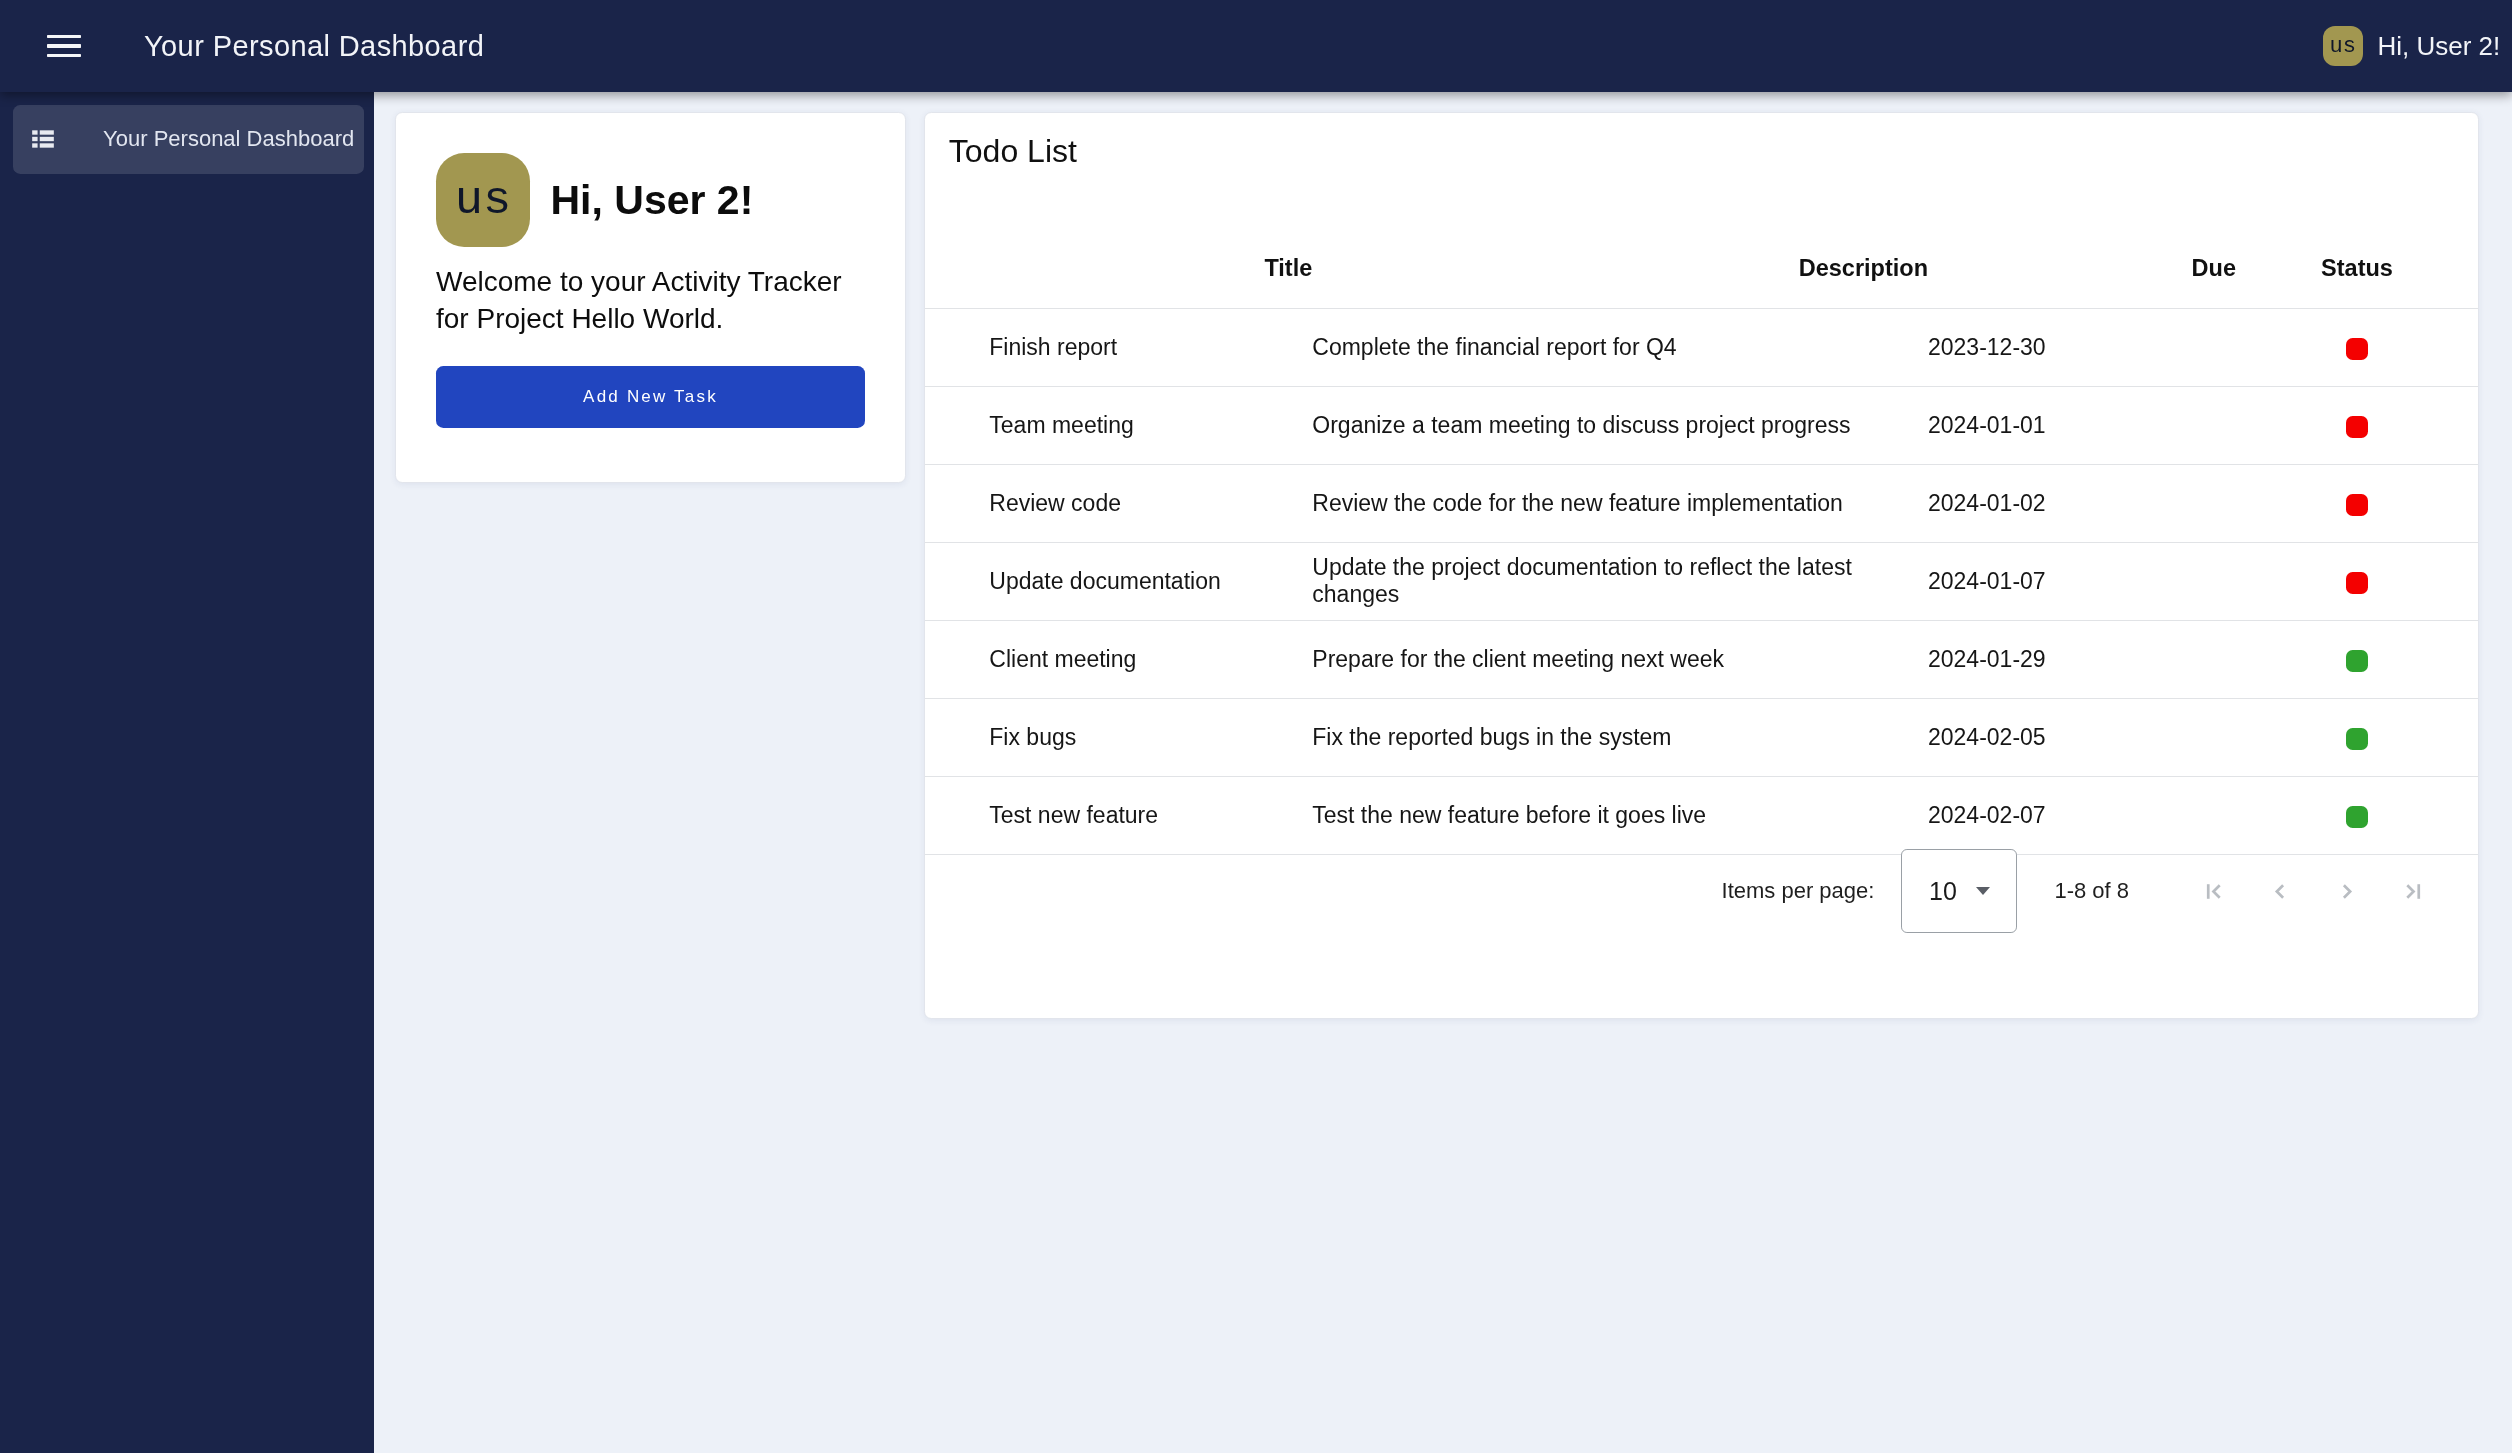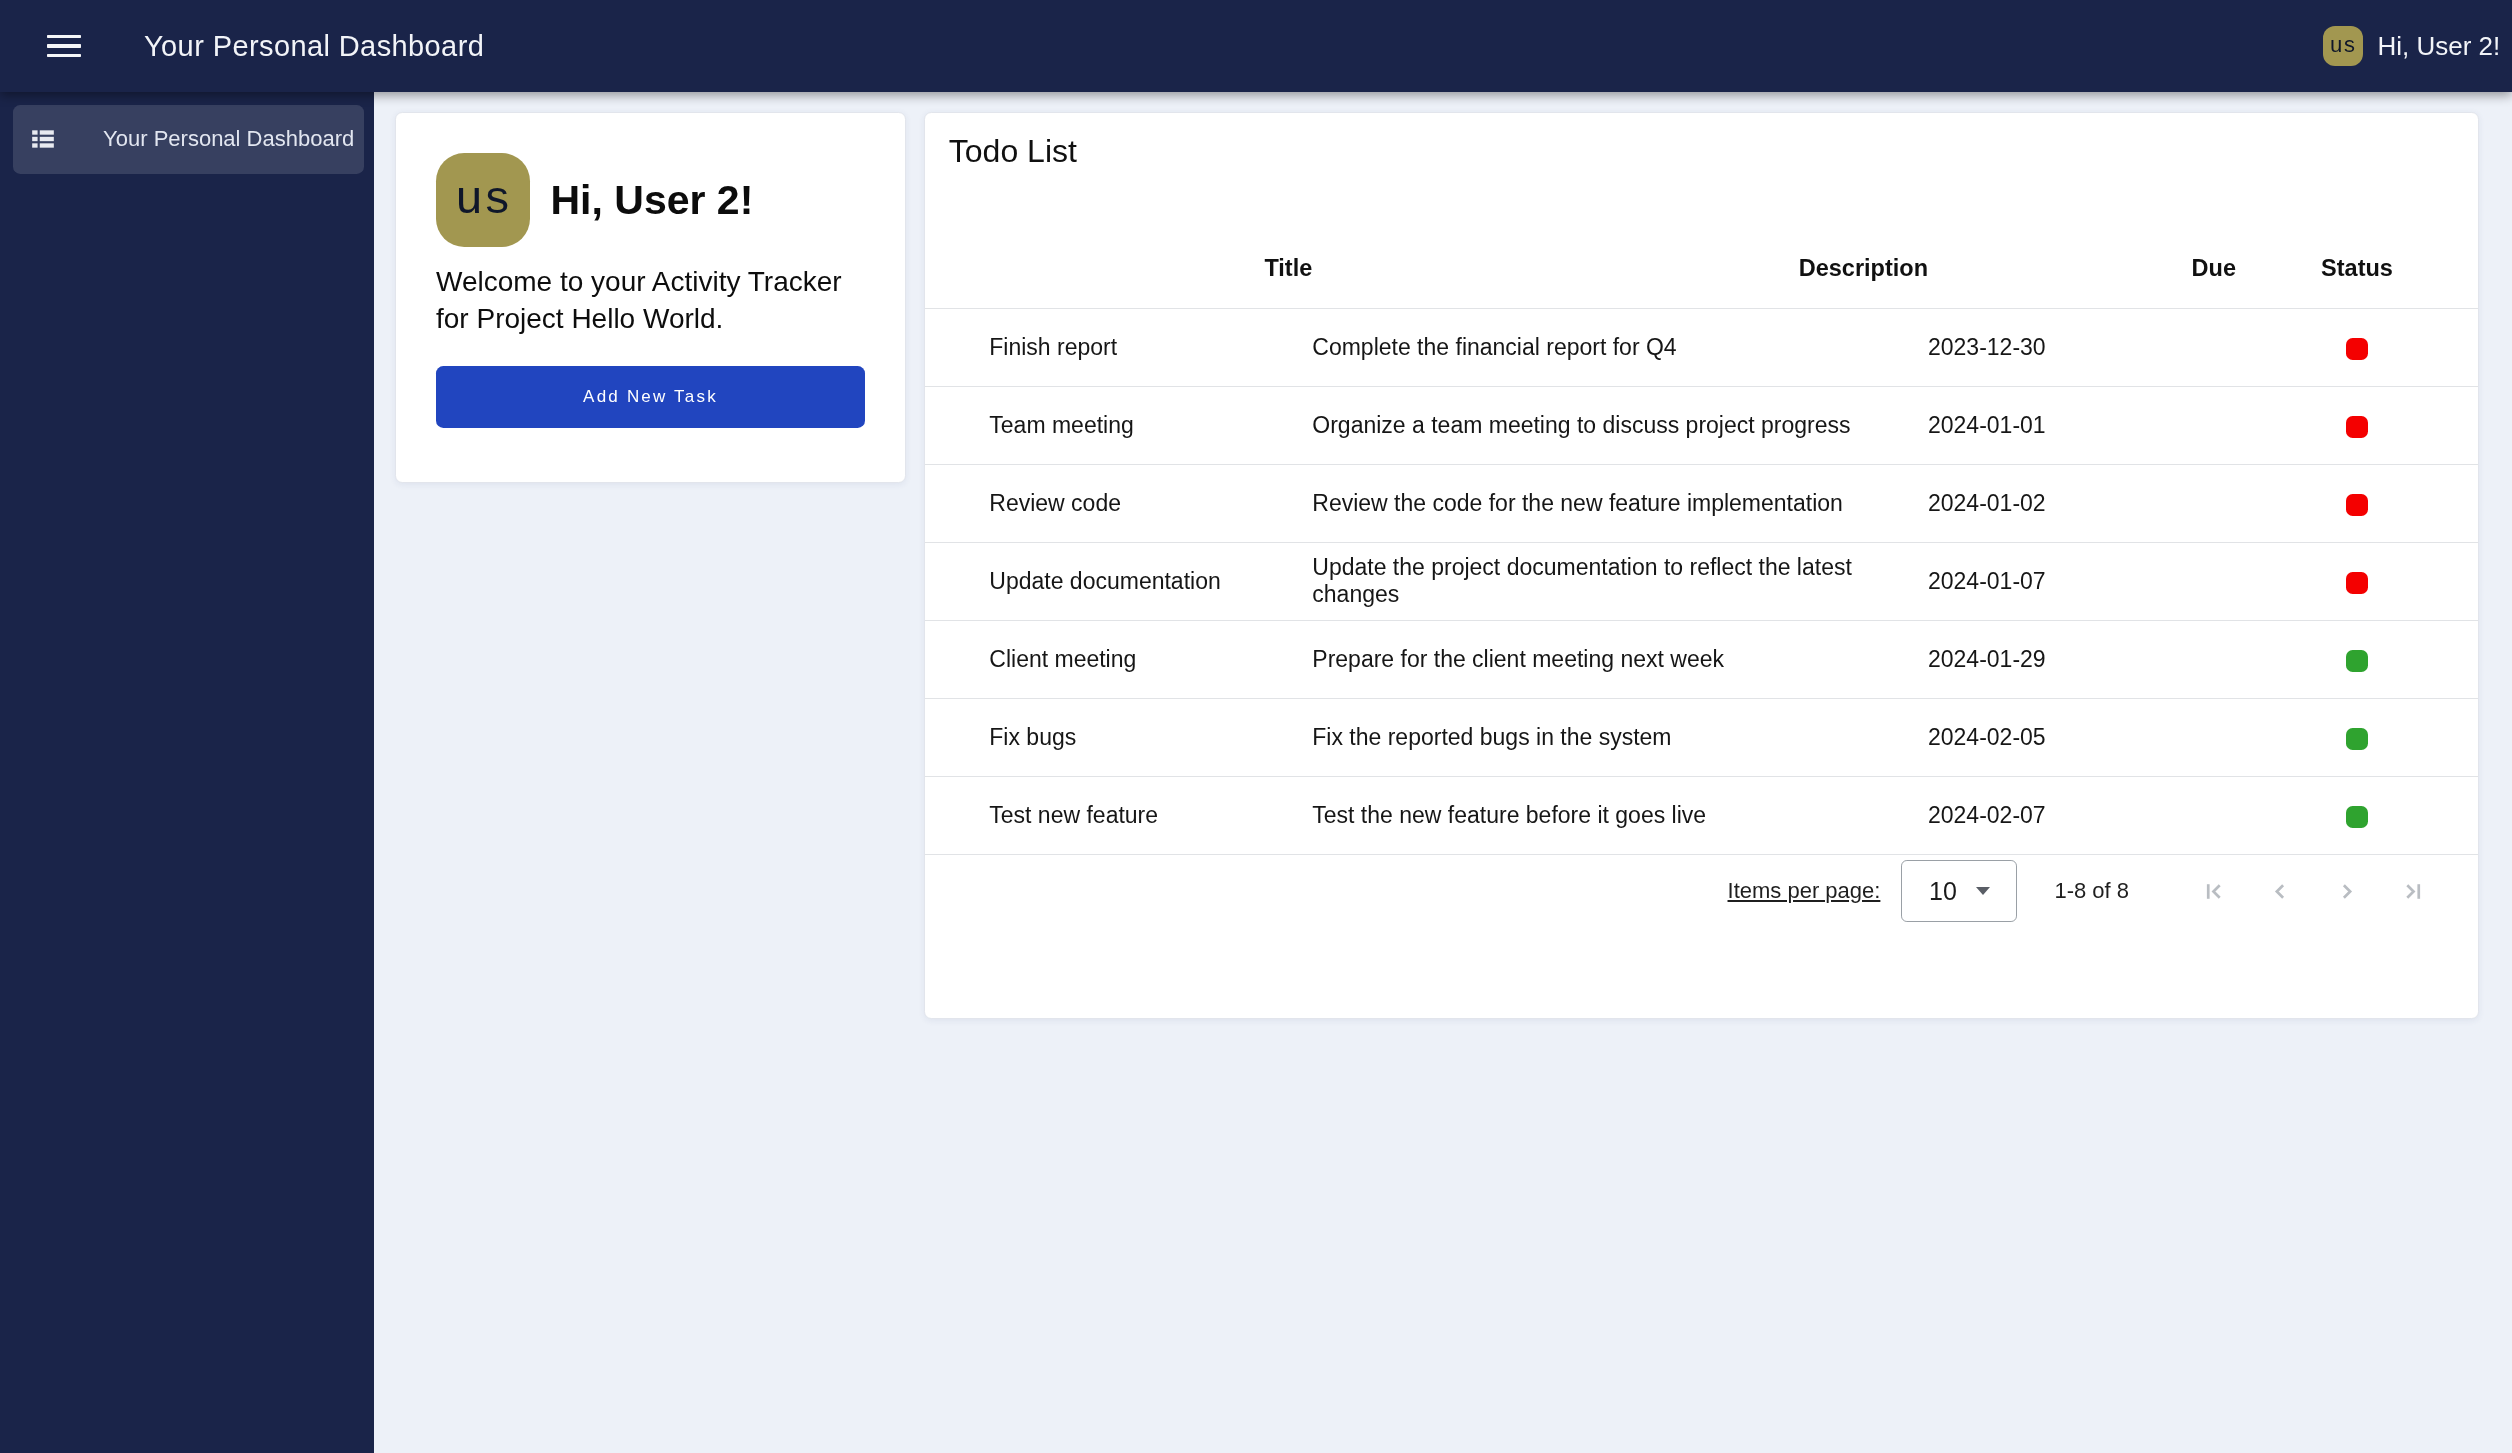--- a/index.html
+++ b/index.html
@@ -51,22 +51,22 @@
   table.todo th{font-size:23.5px;font-weight:700;text-align:right;color:#111;
     height:103px;vertical-align:bottom;padding:0 0 26px 0;border-bottom:0.7px solid #e1e3e6;}
   table.todo td{font-size:23px;color:#161616;height:77px;padding:0;border-bottom:0.7px solid #e1e3e6;}
   .c-title{padding-left:64px !important;}
   .c-due{text-align:left;}
   .c-status{text-align:center !important;}
   .status-dot{display:inline-block;width:22px;height:22px;border-radius:6.6px;vertical-align:middle;}
   
   .paginator{height:73px;display:flex;align-items:center;justify-content:flex-end;
     padding-right:48px;font-size:22px;color:#1f1f1f;}
-  .ipp-label{margin-right:21px;text-decoration:underline;}
-  .page-size{width:116px;height:62px;border:1.5px solid #9aa0a6;border-radius:5.9px;
+  .ipp-label{margin-right:27px;}
+  .page-size{width:116px;height:84px;border:1.5px solid #9aa0a6;border-radius:5.9px;
     box-sizing:border-box;display:flex;align-items:center;justify-content:center;
     gap:19px;cursor:pointer;background:#fff;margin-right:37px;}
   .page-size .val{font-size:25px;color:#1a1a1a;}
   .caret-down{width:0;height:0;border-left:7.3px solid transparent;border-right:7.3px solid transparent;
     border-top:8.8px solid #5a5e66;}
   .range-label{margin-right:68px;}
   .pager-btn{width:35px;height:35px;background:none;border:none;padding:0;margin:0 0 0 31px;
     display:flex;align-items:center;justify-content:center;cursor:default;}
   .pager-btn svg{stroke:#b9bdc2;fill:none;stroke-width:2.6;}
 </style>

